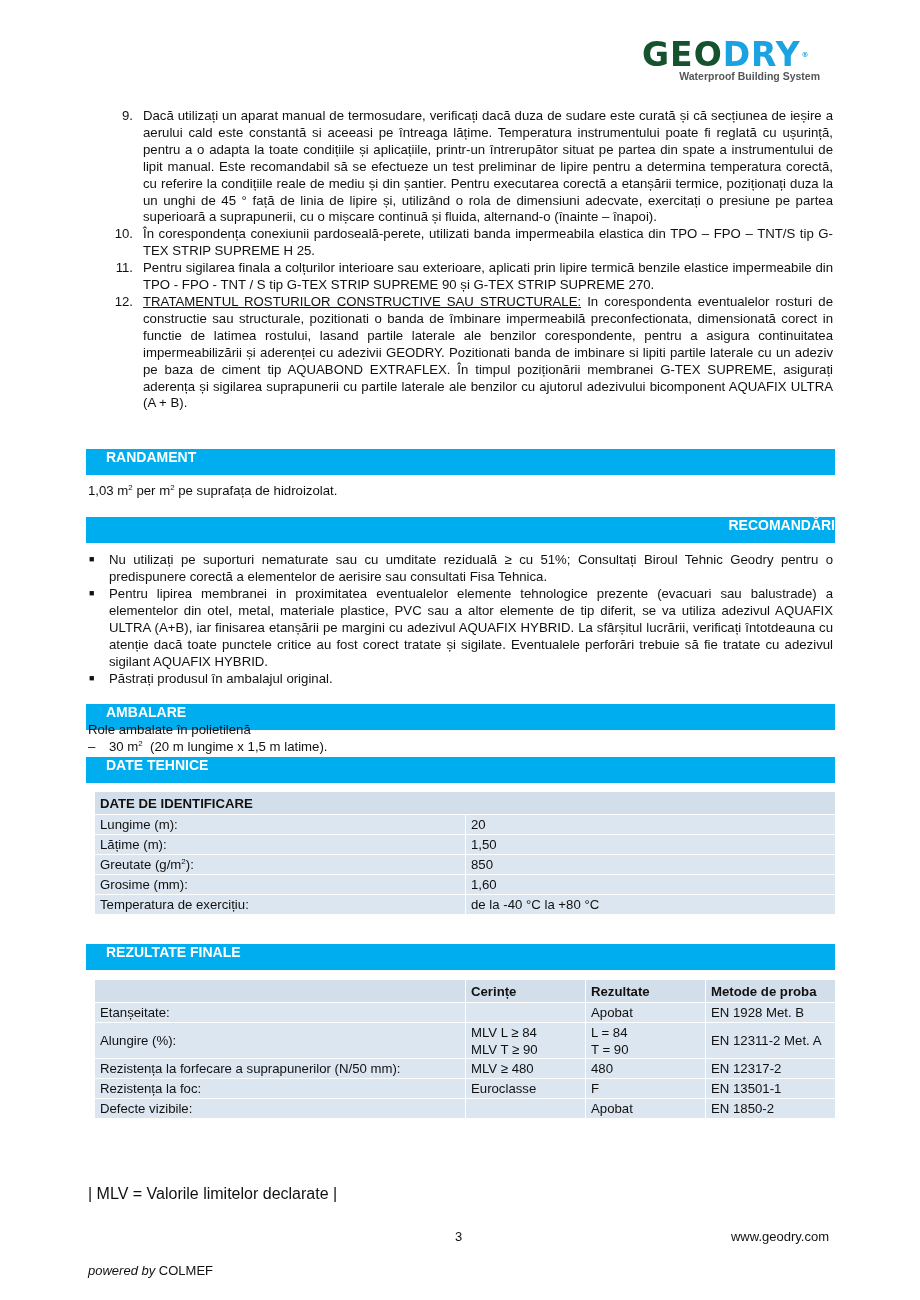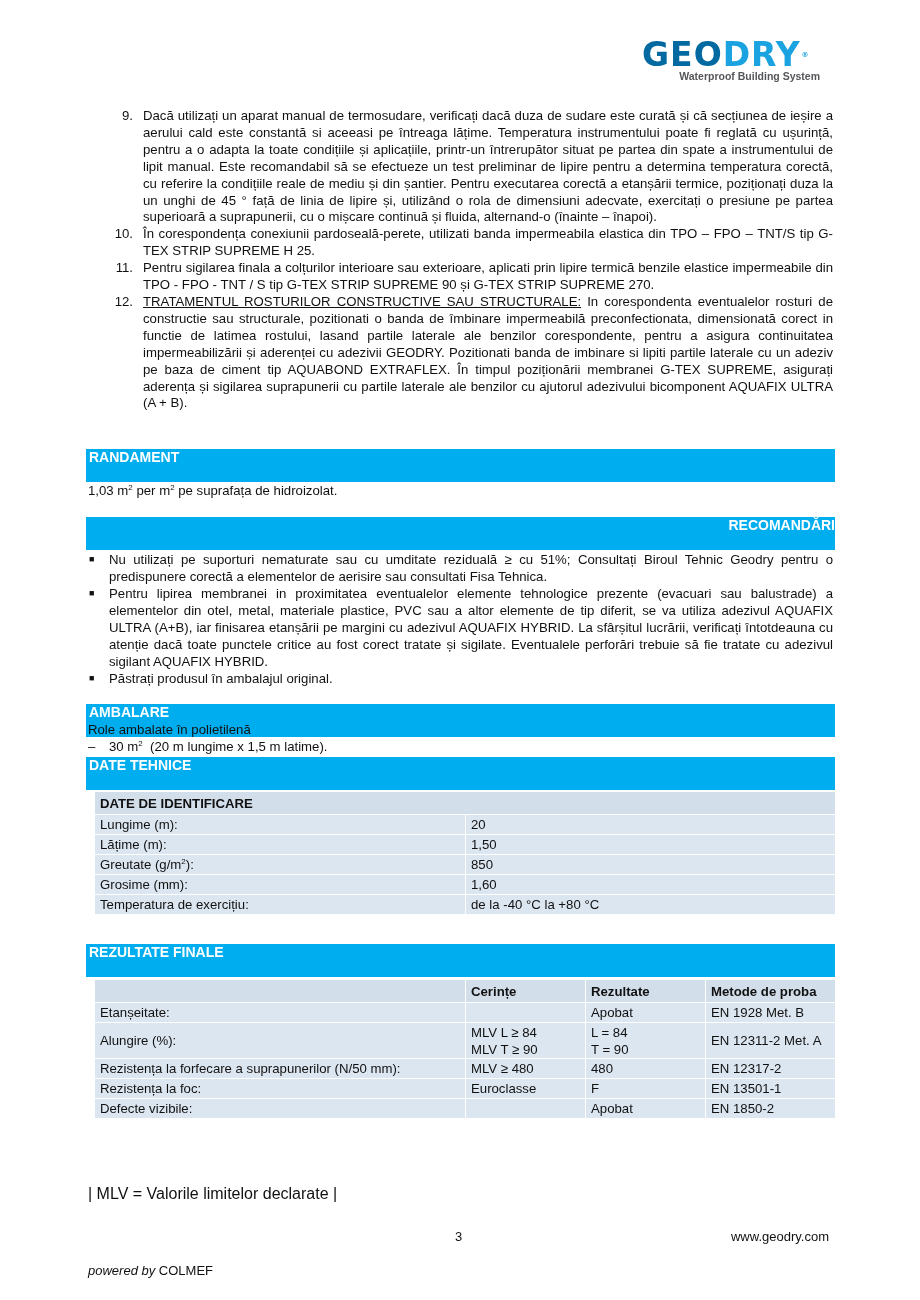--- a/index.html
+++ b/index.html
@@ -17,21 +17,21 @@
     width: 196px;
   }
   .logo-word {
     font-family: "DejaVu Sans", sans-serif;
     font-weight: bold;
     font-size: 33px;
     letter-spacing: 1px;
     line-height: 30px;
     position: relative;
   }
-  .logo-word .geo { color: #0369a1; }
+  .logo-word .geo { color: #14532d; }
   .logo-word .dry { color: #1aa3e0; }
   .logo-word .reg {
     font-size: 7px; color: #1aa3e0; vertical-align: bottom; margin-left: 1px;
   }
   .logo-tag {
     font-family: "Liberation Sans", sans-serif;
     font-size: 10.5px;
     color: #555659;
     font-weight: bold;
     text-align: right;
@@ -58,27 +58,27 @@
   .ol-text {
     flex: 1;
     text-align: justify;
   }
   .underline { text-decoration: underline; }
 
   .bar {
     position: absolute;
     left: 86px;
     width: 749px;
-    height: 33px;
+    height: 26px;
     background: #00aeef;
     color: #ffffff;
     font-weight: bold;
     font-size: 14px;
     line-height: 17px;
-    padding-left: 3px;
+    padding-left: 20px;
   }
 
   .para {
     position: absolute;
     left: 88px;
     width: 745px;
     line-height: 17px;
   }
   sup { font-size: 8px; vertical-align: super; line-height: 0; }
 

